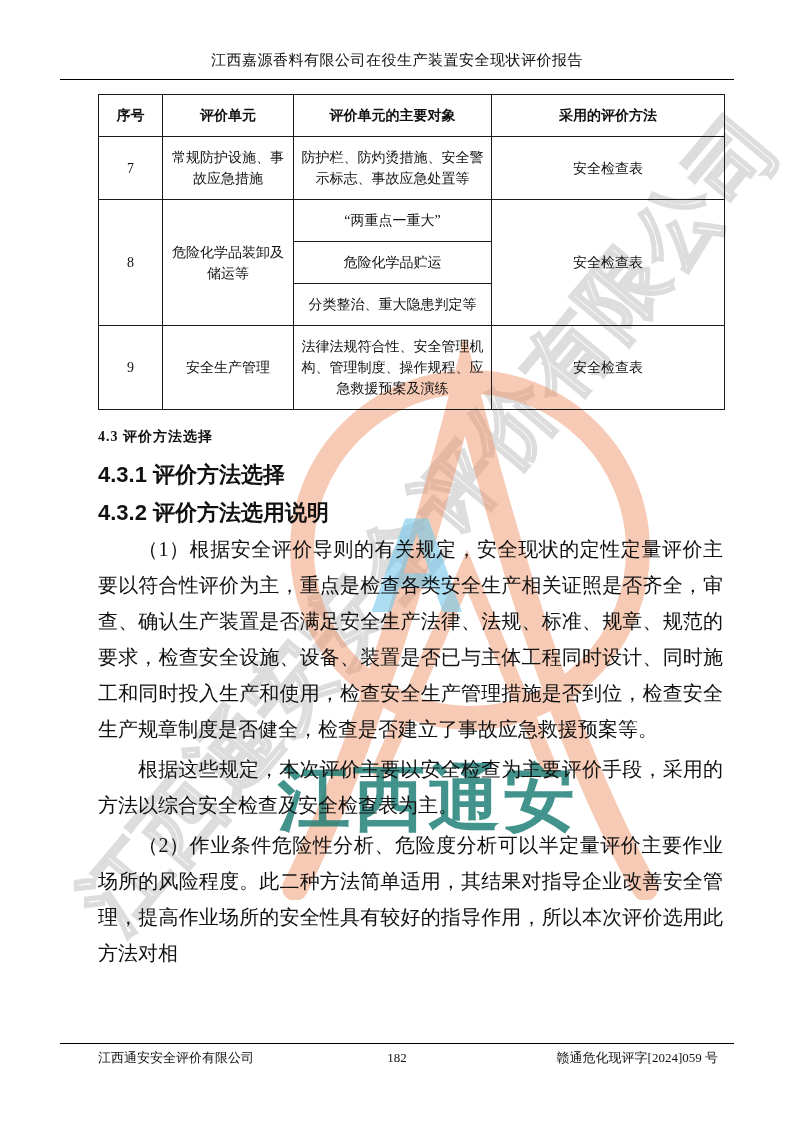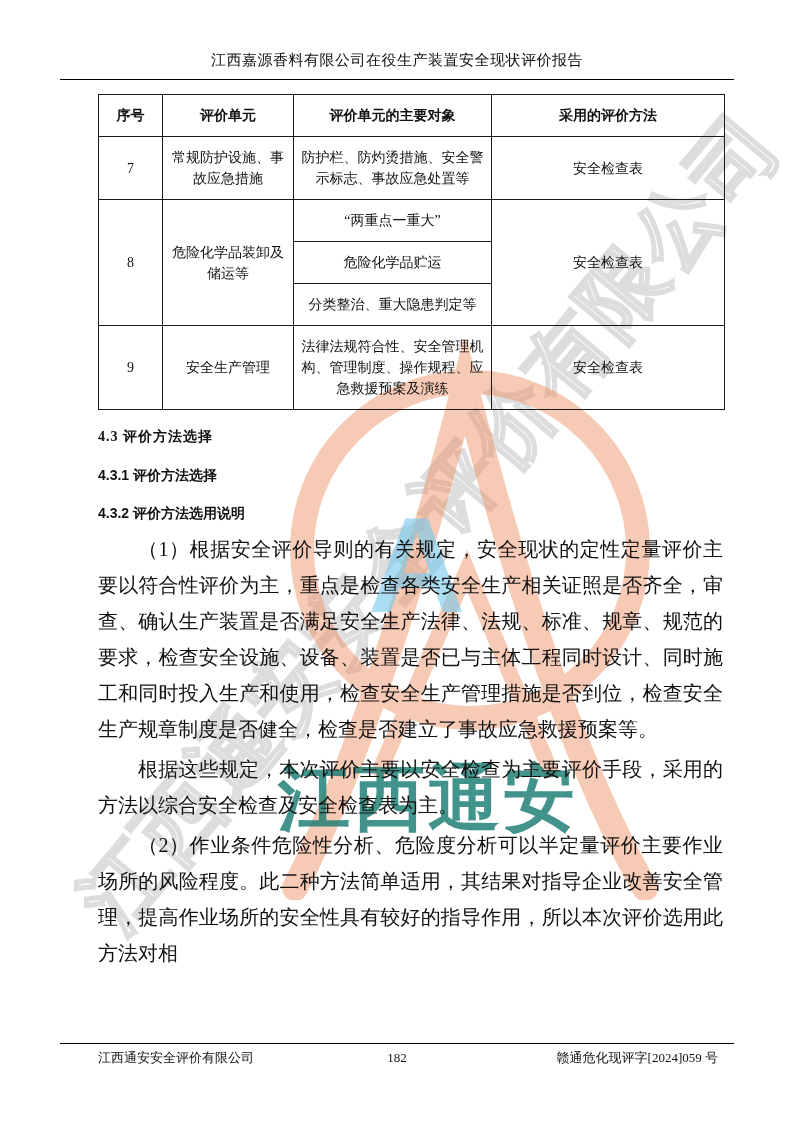--- a/index.html
+++ b/index.html
@@ -61,21 +61,21 @@
   tr.h-sub{height:41px;} tr.h-r9{height:62px;}
   td.sub-line{border-top:2.5px solid #6e6e6e;}
 
   .body-text{padding:0 71px 0 98px;}
   .sec-h1{
     font-size:14px;font-weight:bold;letter-spacing:1px;
     margin:13px 0 0 0;line-height:28px;
     font-family:"Liberation Serif","DejaVu Serif",serif;
   }
   .sec-h2{
-    font-size:14px;font-weight:bold;
+    font-size:22px;font-weight:bold;
     margin:10px 0 0 0;line-height:28px;
     font-family:"Liberation Sans","DejaVu Sans",sans-serif;
   }
   .para{
     font-size:20px;line-height:36px;
     text-align:justify;text-indent:2em;
     margin:4px 0 0 0;
     word-break:break-all;
   }
   .doc-footer{position:absolute;left:60px;right:60px;top:1043px;z-index:1;}

